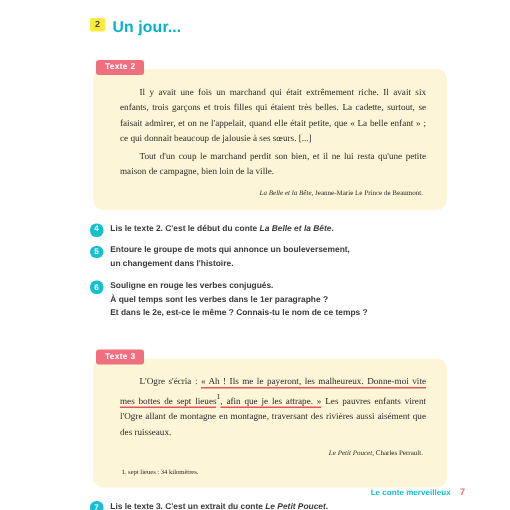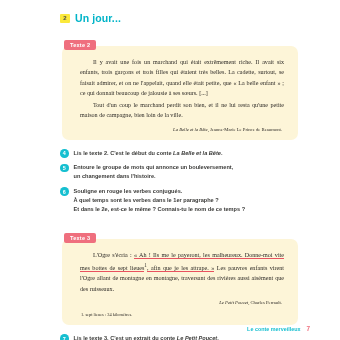--- a/index.html
+++ b/index.html
@@ -18,21 +18,20 @@
     width: 340px;
     height: 340px;
     background: #ffffff;
     box-sizing: border-box;
     padding: 12px 42px 0 56px;
   }
 
   
   .section-head {
     display: flex;
-    align-items: center;
     gap: 5px;
     margin: 0 0 9px 4px;
   }
   .num-badge {
     display: inline-flex;
     align-items: center;
     justify-content: center;
     width: 10px;
     height: 9px;
     background: #fbe93b;

